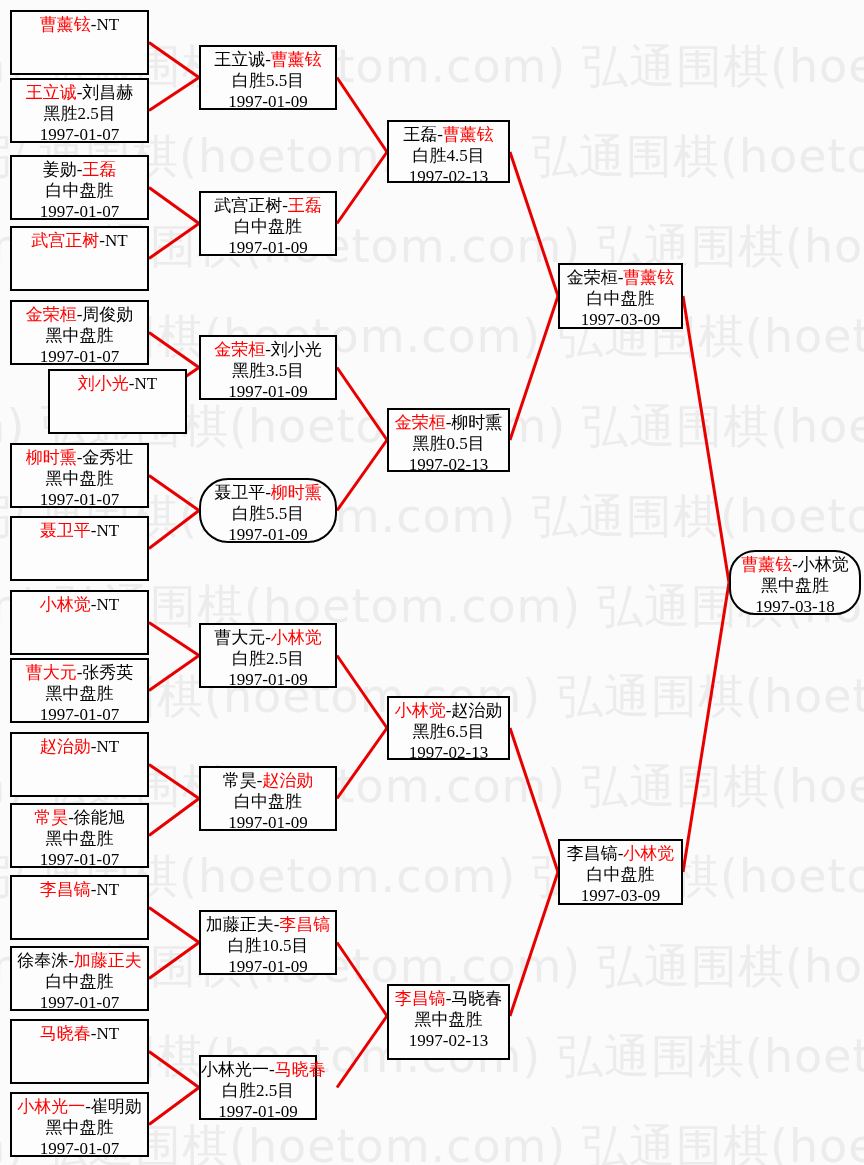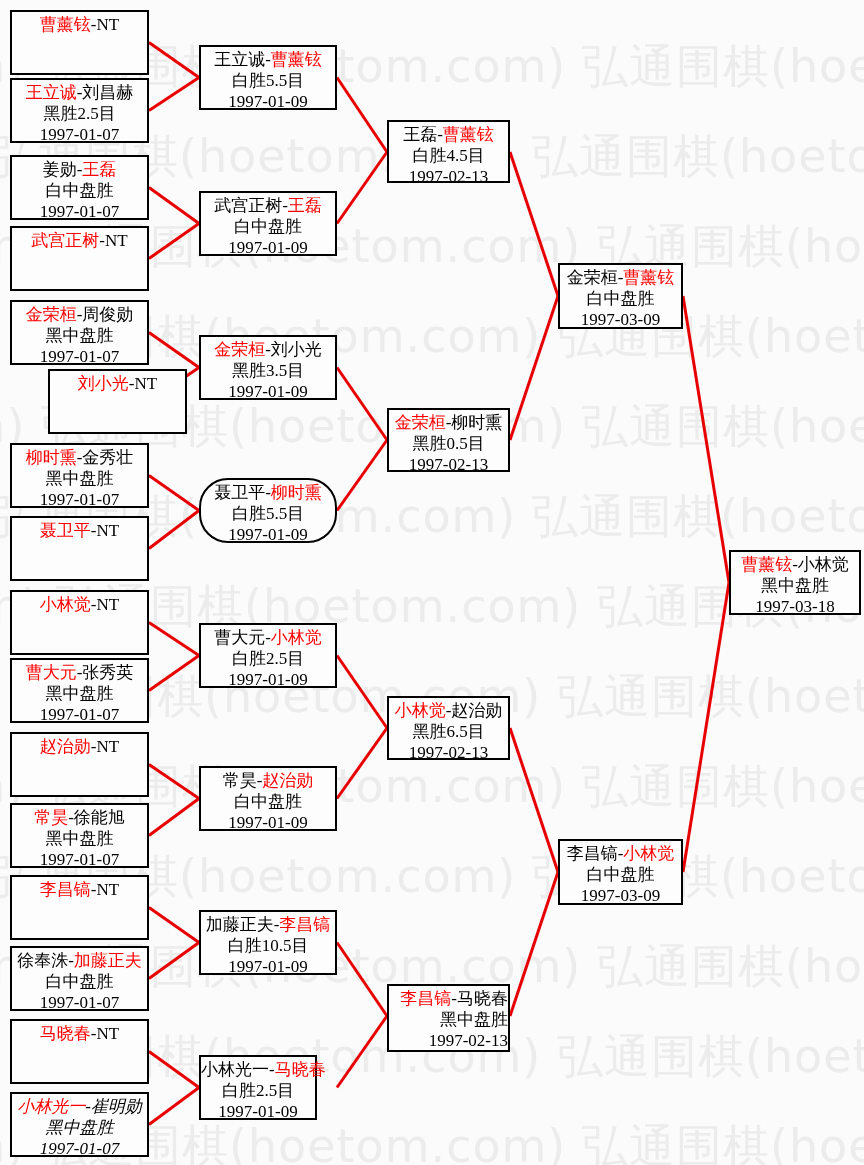--- a/index.html
+++ b/index.html
@@ -161,21 +161,21 @@
         <span class="match-line"><span class="winner">李昌镐</span><span>-</span><span>NT</span></span>
       </div>
       <div class="match-box" style="left: 10px; top: 946px; width: 139px; height: 65px; border-color: rgb(0, 0, 0);">
         <span class="match-line"><span>徐奉洙</span><span>-</span><span class="winner">加藤正夫</span></span>
         <span class="match-line">白中盘胜</span>
         <span class="match-line">1997-01-07</span>
       </div>
       <div class="match-box" style="left: 10px; top: 1019px; width: 139px; height: 65px; border-color: rgb(0, 0, 0);">
         <span class="match-line"><span class="winner">马晓春</span><span>-</span><span>NT</span></span>
       </div>
-      <div class="match-box" style="left: 10px; top: 1092px; width: 139px; height: 65px; border-color: rgb(0, 0, 0); font-style: italic;">
+      <div class="match-box" style="left: 10px; top: 1092px; width: 139px; height: 65px; border-color: rgb(0, 0, 0);">
         <span class="match-line"><span class="winner">小林光一</span><span>-</span><span>崔明勋</span></span>
         <span class="match-line">黑中盘胜</span>
         <span class="match-line">1997-01-07</span>
       </div>
       <div class="match-box" style="left: 199px; top: 45px; width: 138px; height: 65px; border-color: rgb(0, 0, 0);">
         <span class="match-line"><span>王立诚</span><span>-</span><span class="winner">曹薰铉</span></span>
         <span class="match-line">白胜5.5目</span>
         <span class="match-line">1997-01-09</span>
       </div>
       <div class="match-box" style="left: 199px; top: 191px; width: 138px; height: 65px; border-color: rgb(0, 0, 0);">
@@ -221,34 +221,34 @@
       <div class="match-box" style="left: 387px; top: 408px; width: 123px; height: 64px; border-color: rgb(0, 0, 0);">
         <span class="match-line"><span class="winner">金荣桓</span><span>-</span><span>柳时熏</span></span>
         <span class="match-line">黑胜0.5目</span>
         <span class="match-line">1997-02-13</span>
       </div>
       <div class="match-box" style="left: 387px; top: 696px; width: 123px; height: 64px; border-color: rgb(0, 0, 0);">
         <span class="match-line"><span class="winner">小林觉</span><span>-</span><span>赵治勋</span></span>
         <span class="match-line">黑胜6.5目</span>
         <span class="match-line">1997-02-13</span>
       </div>
-      <div class="match-box" style="left: 387px; top: 984px; width: 123px; height: 68px; border-color: rgb(0, 0, 0); text-align: right;">
+      <div class="match-box" style="left: 387px; top: 984px; width: 123px; height: 76px; border-color: rgb(0, 0, 0);">
         <span class="match-line"><span class="winner">李昌镐</span><span>-</span><span>马晓春</span></span>
         <span class="match-line">黑中盘胜</span>
         <span class="match-line">1997-02-13</span>
       </div>
       <div class="match-box" style="left: 558px; top: 263px; width: 125px; height: 66px; border-color: rgb(0, 0, 0);">
         <span class="match-line"><span>金荣桓</span><span>-</span><span class="winner">曹薰铉</span></span>
         <span class="match-line">白中盘胜</span>
         <span class="match-line">1997-03-09</span>
       </div>
       <div class="match-box" style="left: 558px; top: 839px; width: 125px; height: 66px; border-color: rgb(0, 0, 0);">
         <span class="match-line"><span>李昌镐</span><span>-</span><span class="winner">小林觉</span></span>
         <span class="match-line">白中盘胜</span>
         <span class="match-line">1997-03-09</span>
       </div>
-      <div class="match-box" style="left: 729px; top: 550px; width: 132px; height: 65px; border-color: rgb(0, 0, 0);">
+      <div class="match-box" style="left: 729px; top: 550px; width: 132px; height: 65px; border-color: rgb(0, 0, 0); border-radius: 26px;">
         <span class="match-line"><span class="winner">曹薰铉</span><span>-</span><span>小林觉</span></span>
         <span class="match-line">黑中盘胜</span>
         <span class="match-line">1997-03-18</span>
       </div>
     </div>
 </div>
 
 </body></html>

